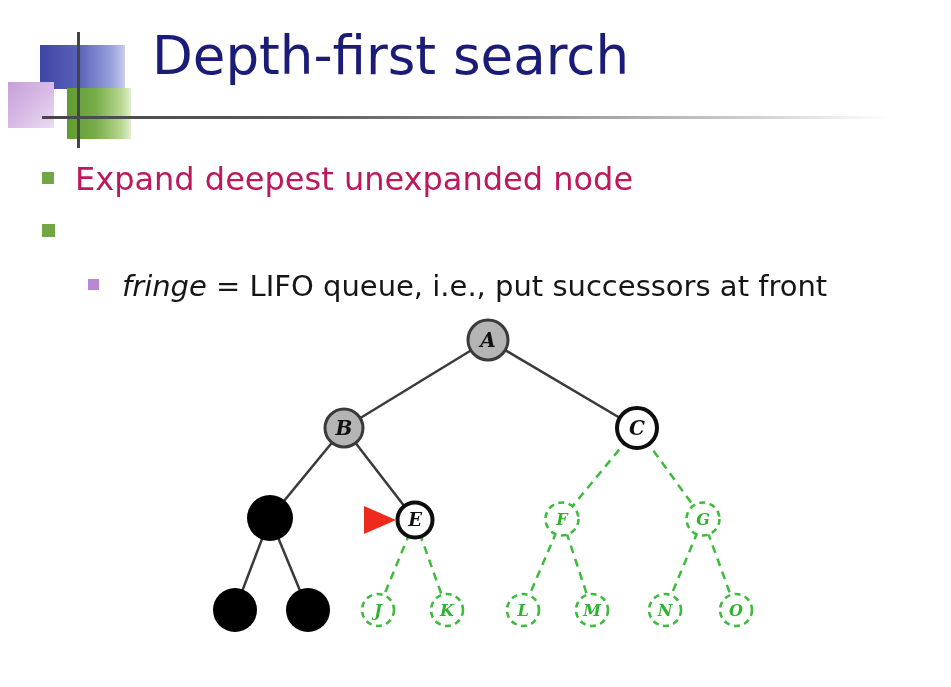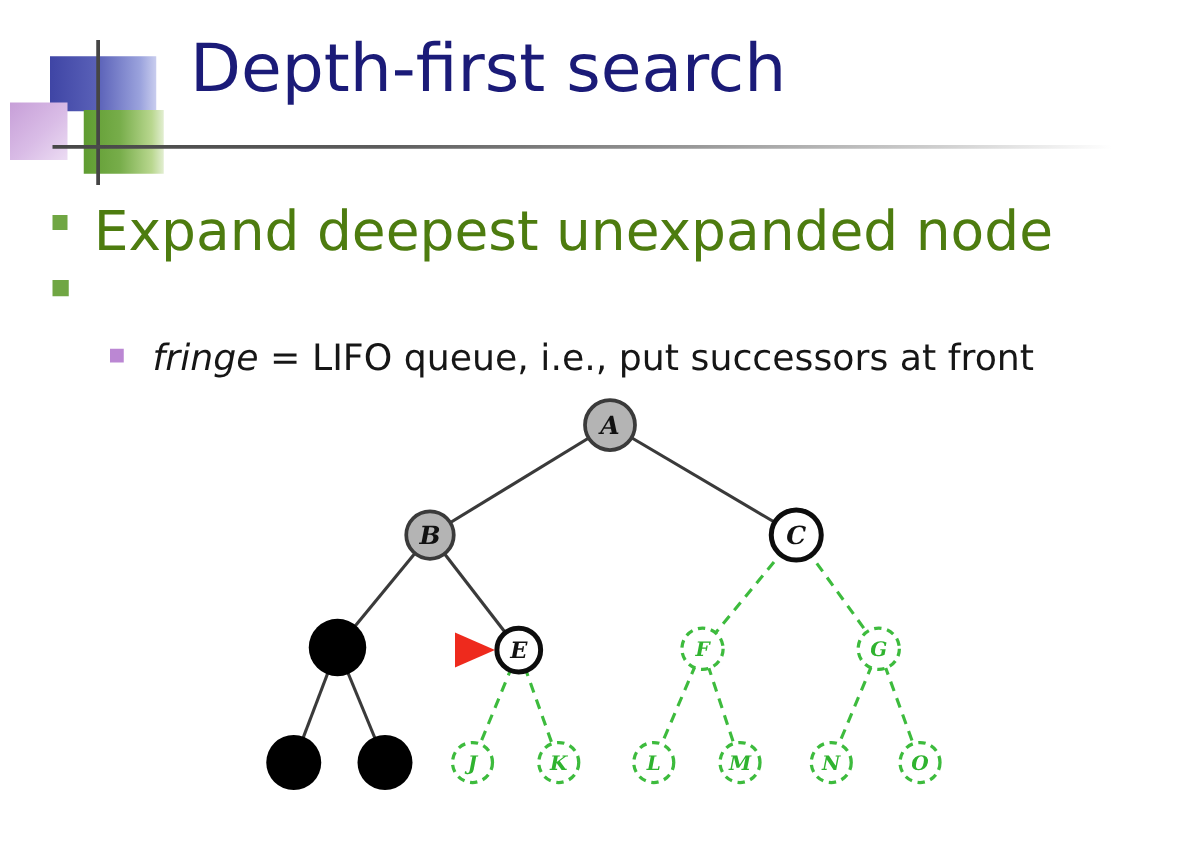--- a/index.html
+++ b/index.html
@@ -40,21 +40,21 @@
     background: linear-gradient(to right, #474747 0%, #5c5c5c 30%, #9a9a9a 60%, #cfcfcf 82%, rgba(255,255,255,0) 98%);
   }
   .slide-title {
     position: absolute; left: 152px; top: 26px; margin: 0;
     font-size: 53px; font-weight: 500; line-height: 1.15;
     color: #1b1b78; letter-spacing: 0px; white-space: nowrap; text-align: right;
   }
 
   
   .bullet-line { position: absolute; white-space: nowrap; }
-  .line-1 { left: 75px; top: 160px; font-size: 44px; color: #4d7c0f; }
+  .line-1 { left: 75px; top: 160px; font-size: 32px; color: #be185d; }
   .line-2 { left: 75px; top: 216px; font-size: 34px; }
   .line-3 { left: 122px; top: 269px; font-size: 29px; color: #161616; }
   .impl-text { color: #5558bb; }
   .colon-text { color: #222222; }
   .fringe-term { font-style: italic; }
   .marker {
     position: absolute; display: block;
   }
   .marker-green-1 { left: 42px; top: 172px; width: 12px; height: 12px; background: #70a643; }
   .marker-green-2 { left: 42px; top: 224px; width: 13px; height: 13px; background: #70a643; }

